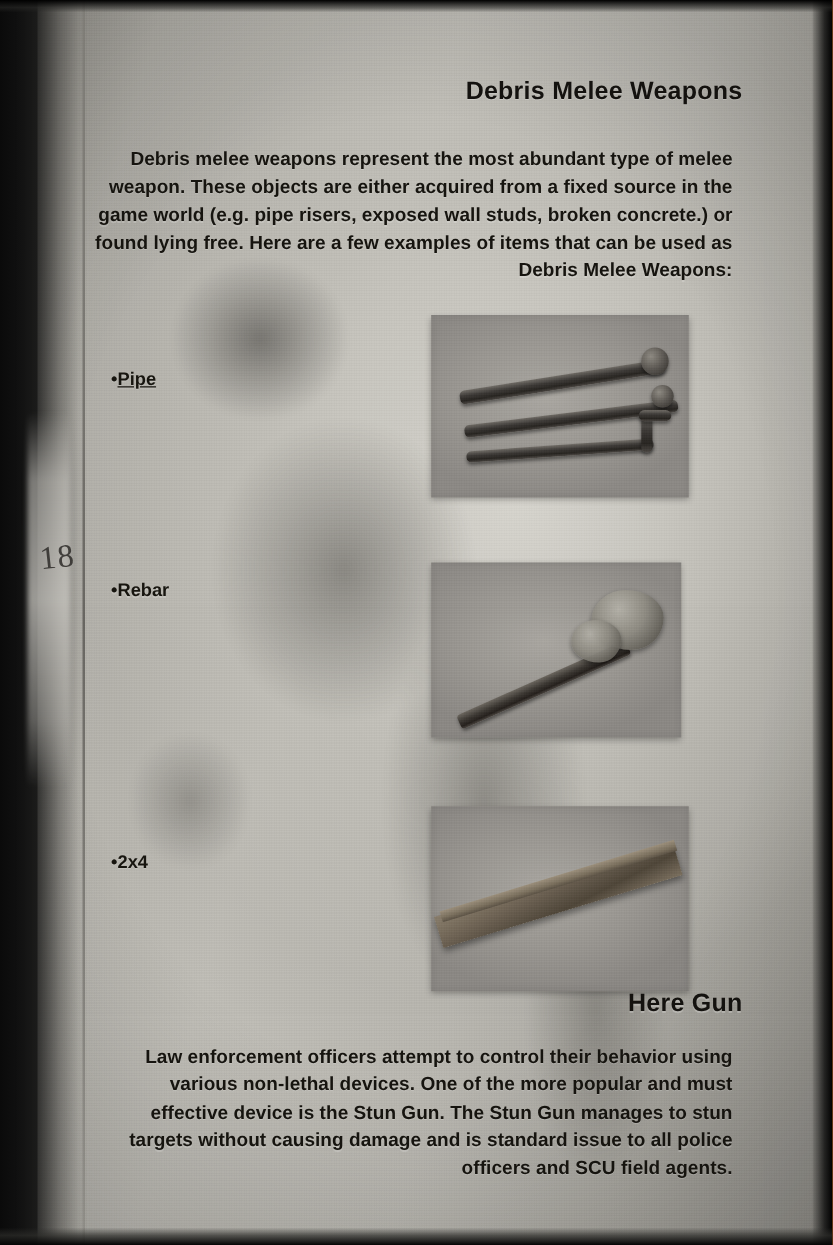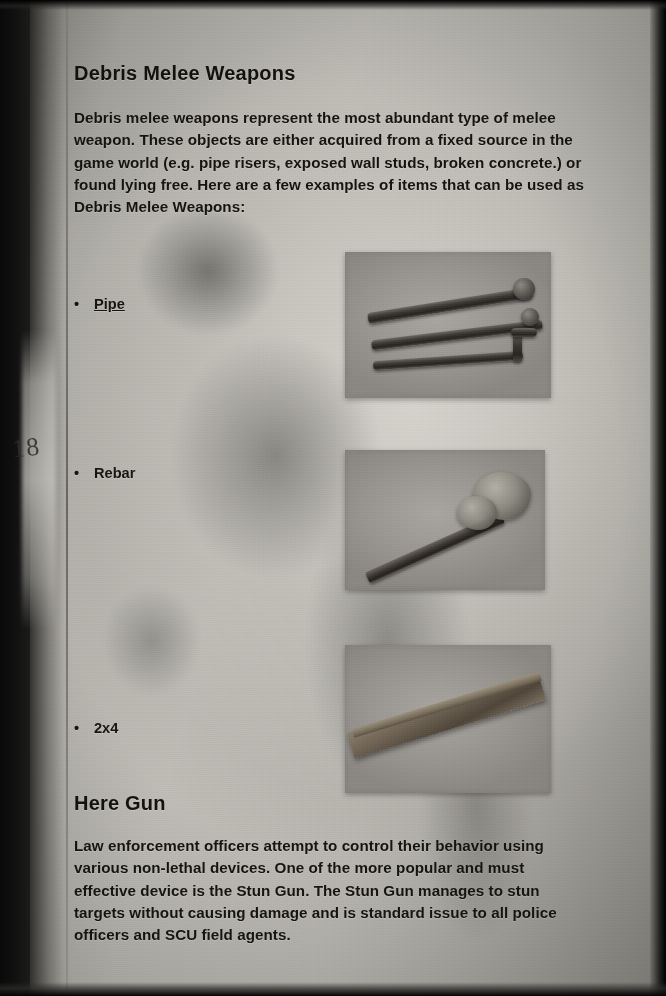--- a/index.html
+++ b/index.html
@@ -13,20 +13,21 @@
     overflow: hidden;
     font-family: "Liberation Sans", sans-serif;
   }
 
   #page {
     position: relative;
     width: 666px;
     height: 996px;
     background: #f97316;
     overflow: hidden;
+    text-align: right;
   }
 
   
   .bg-base {
     position: absolute;
     inset: 0;
     background:
       radial-gradient(ellipse 70% 55% at 62% 40%, rgba(215,213,206,0.95) 0%, rgba(188,186,179,0.6) 45%, rgba(150,148,142,0.25) 75%, rgba(120,118,112,0.1) 100%),
       linear-gradient(105deg, #8e8c86 0%, #b6b4ad 14%, #c9c7c0 40%, #c2c0b9 62%, #aeaca5 82%, #9a9892 100%);
   }
@@ -131,21 +132,21 @@
   h1.section-title {
     margin: 0;
     font-size: 20px;
     font-weight: bold;
     color: #14120f;
     letter-spacing: .2px;
     text-shadow: 0 1px 0 rgba(255,255,255,0.22);
   }
 
   p.body-text {
-    margin: 22px 0 0 0;
+    margin: 32px 0 0 0;
     font-size: 15.2px;
     line-height: 22.3px;
     color: #16140f;
     font-weight: bold;
     letter-spacing: .05px;
     text-shadow: 0 1px 0 rgba(255,255,255,0.18);
     max-width: 512px;
   }
 
   .bullet-row {
@@ -283,21 +284,21 @@
     <p class="body-text">Debris melee weapons represent the most abundant type of melee weapon. These objects are either acquired from a fixed source in the game world (e.g. pipe risers, exposed wall studs, broken concrete.) or found lying free.  Here are a few examples of items that can be used as Debris Melee Weapons:</p>
   </div>
 
   <div class="bullet-row" style="top:0;">
     <div class="bullet" style="top:296px;text-decoration:underline;">
       <span class="dot">•</span><span>Pipe</span>
     </div>
     <div class="bullet" style="top:465px;">
       <span class="dot">•</span><span>Rebar</span>
     </div>
-    <div class="bullet" style="top:682px;margin-top:38px;">
+    <div class="bullet" style="top:682px;">
       <span class="dot">•</span><span>2x4</span>
     </div>
   </div>
 
   <div class="content" style="top:792px;">
     <h1 class="section-title">Here Gun</h1>
     <p class="body-text" style="margin-top:20px;">Law enforcement officers attempt to control their behavior using various non-lethal devices. One of the more popular and must effective device is the Stun Gun. The Stun Gun manages to stun targets without causing damage and is standard issue to all police officers and SCU field agents.</p>
   </div>
 
   <div class="gutter-black"></div>

